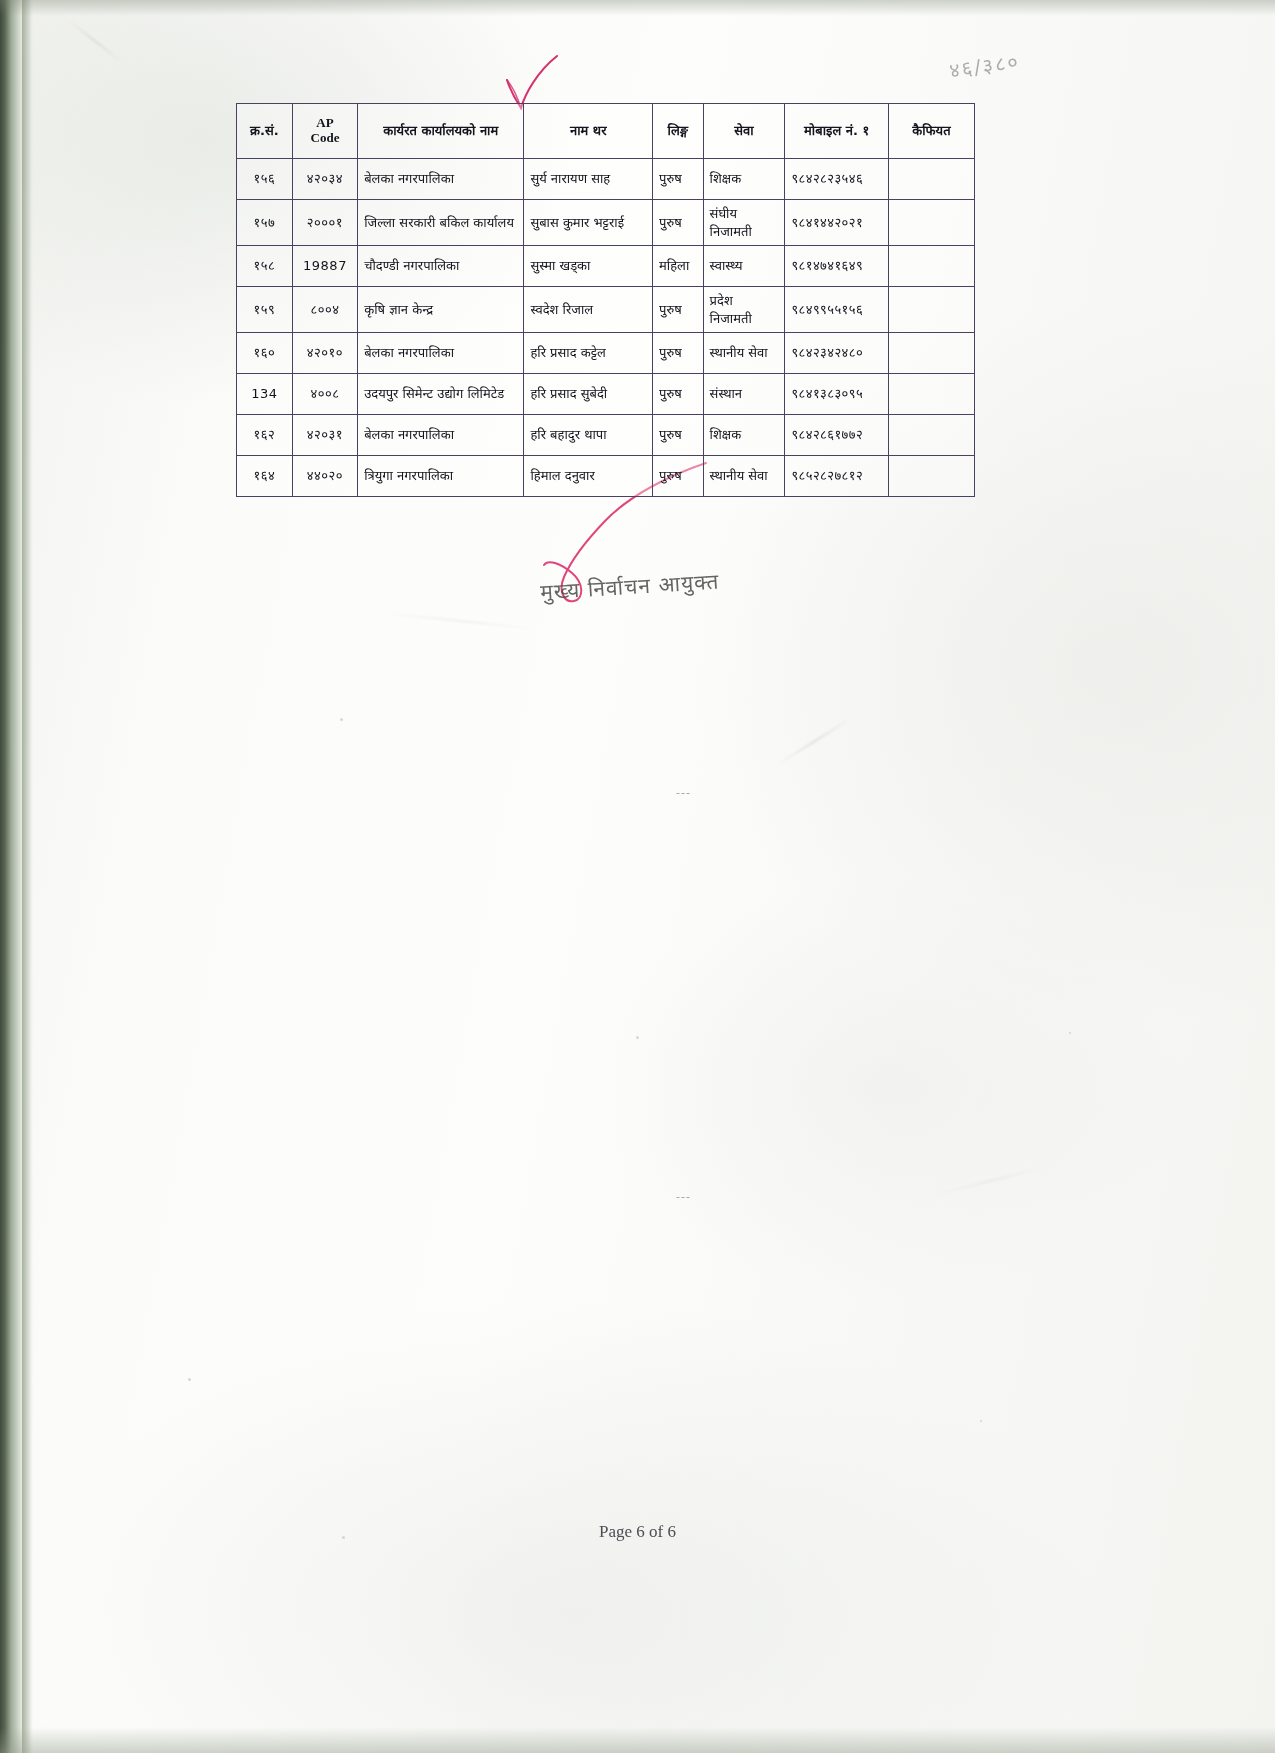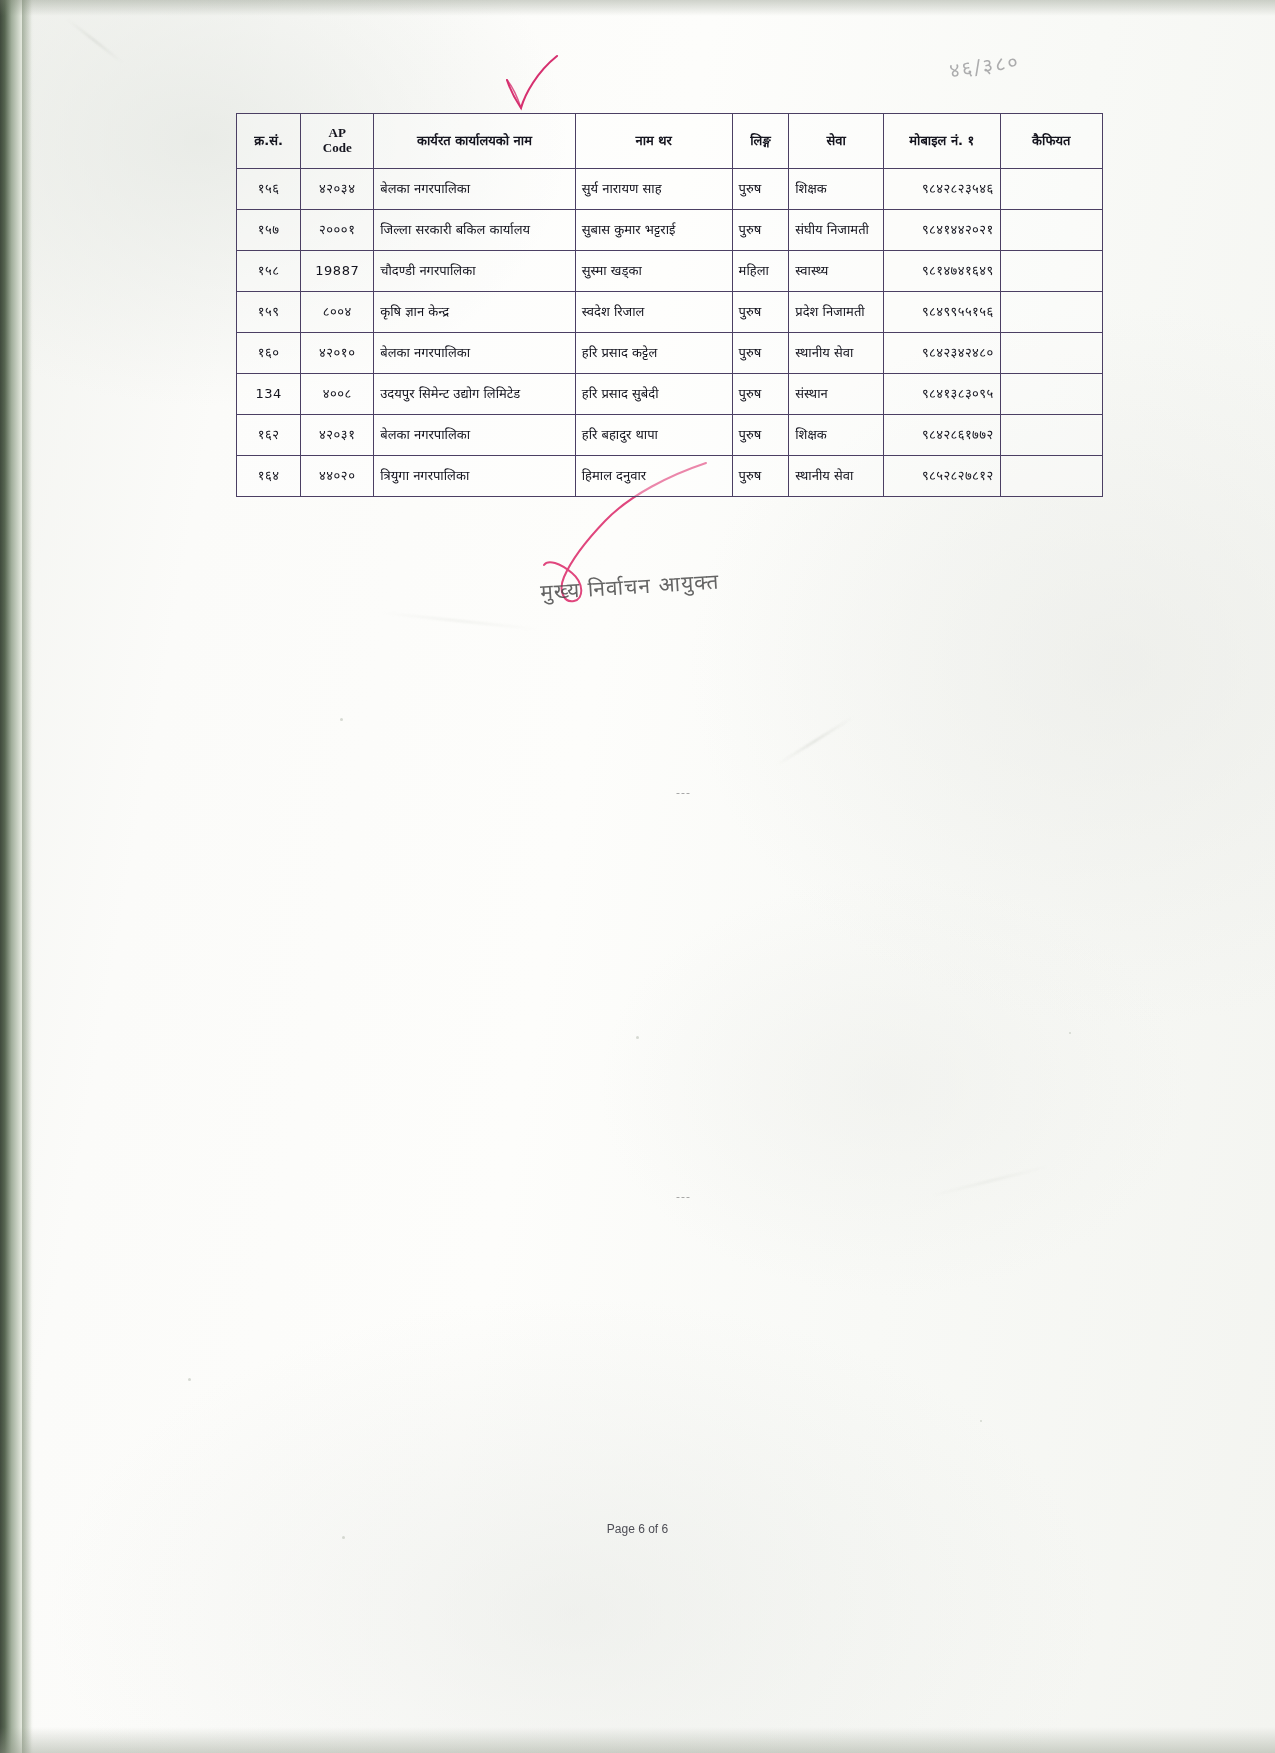--- a/index.html
+++ b/index.html
@@ -63,22 +63,22 @@
     position: absolute;
     background: #b8bdb2;
     border-radius: 50%;
     opacity: .55;
   }
 
   
   #table-wrap {
     position: absolute;
     left: 236px;
-    top: 113px;
-    width: 867px;
+    top: 103px;
+    width: 739px;
   }
   table.roster {
     border-collapse: collapse;
     width: 100%;
     font-size: 13px;
     color: #14141e;
     background: rgba(255,255,255,0.35);
   }
   table.roster th, table.roster td {
     border: 1px solid #4b3f63;
@@ -101,21 +101,21 @@
   th.c-srv  { width: 80px; }
   th.c-mob  { width: 100px; }
   th.c-rem  { width: 87px; }
 
   td.sn   { text-align: center; letter-spacing: .5px; }
   td.ap   { text-align: center; letter-spacing: .5px; }
   td.off  { text-align: left; }
   td.name { text-align: left; }
   td.gen  { text-align: left; padding-left: 7px; }
   td.srv  { text-align: left; }
-  td.mob  { text-align: right; letter-spacing: .4px; font-family: Liberation Serif, serif; }
+  td.mob  { text-align: left; letter-spacing: .4px; font-family: Liberation Serif, serif; }
   td.rem  { }
 
   tbody tr { height: 41px; }
 
   .apcode-head { display: block; line-height: 1.15; font-family: Liberation Serif, serif; }
 
   
   .pen {
     position: absolute;
     pointer-events: none;
@@ -140,23 +140,23 @@
     transform: rotate(-8deg);
     opacity: .55;
     letter-spacing: 2px;
   }
   #page-footer {
     position: absolute;
     left: 0;
     top: 1522px;
     width: 100%;
     text-align: center;
-    font-size: 12px;
+    font-size: 17px;
     color: #4d4d55;
-    font-family: Liberation Sans, sans-serif;
+    font-family: Liberation Serif, serif;
   }
   .dots {
     position: absolute;
     color: #9a9a9a;
     font-size: 11px;
     letter-spacing: 1px;
   }
 </style>
 </head>
 <body>

